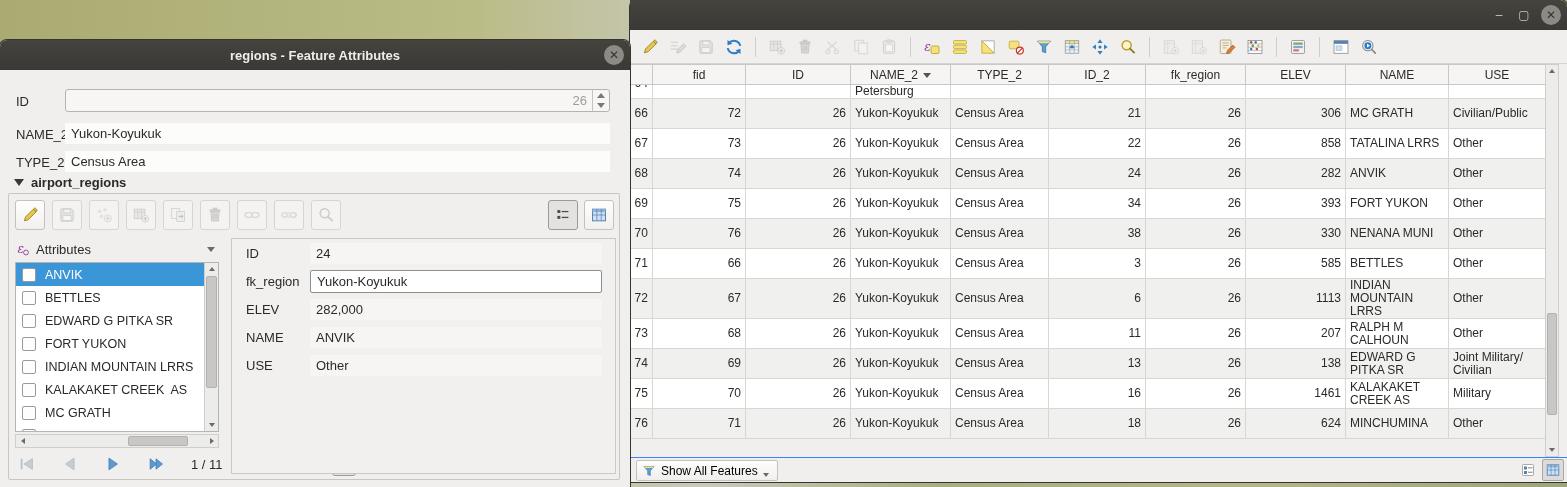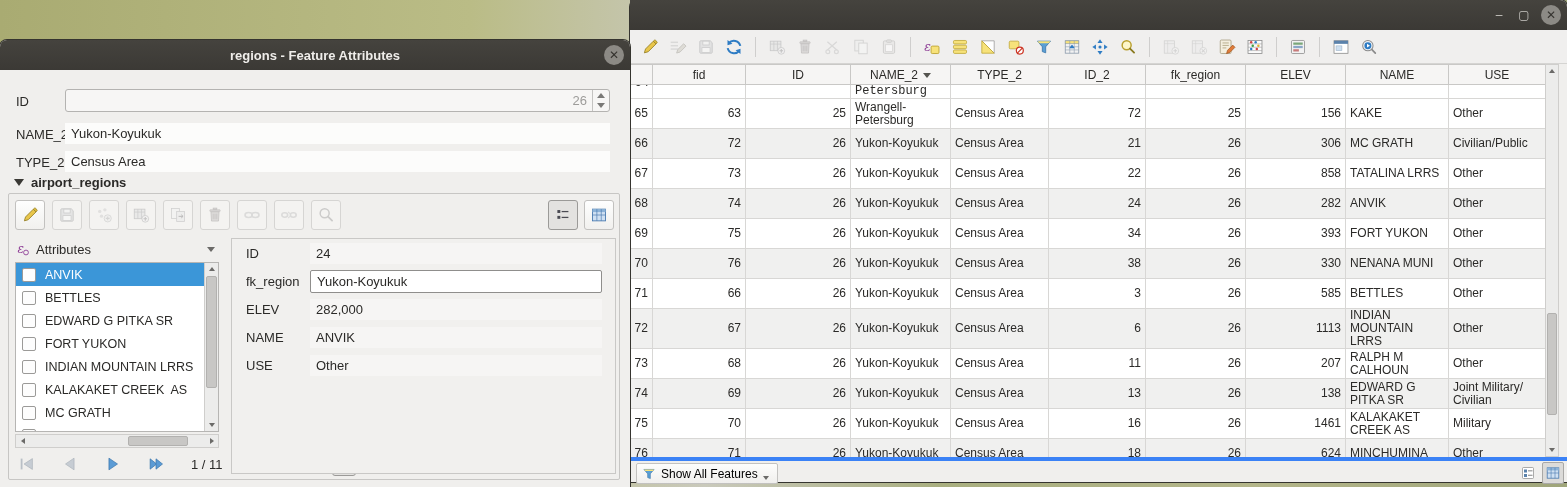--- a/index.html
+++ b/index.html
@@ -77,24 +77,24 @@
   #attr-table tr.r { height:30px; }
   #attr-table tr.partial { height:13px; }
   #attr-table tr.partial td { vertical-align:top; }
   tr.odd td { background:#fff; }
   tr.even td { background:#f0f0ef; }
   tr.partial td { background:#fff; }
   td.num { text-align:right; }
   td.txt { text-align:left; }
   td.rn { border-right:1px solid #c9c8c6; padding:0 2px; background-clip:padding-box; }
   .sort-ind { display:inline-block; width:0; height:0; border-left:4px solid transparent; border-right:4px solid transparent; border-top:5px solid #55544f; margin-left:5px; vertical-align:middle; }
-  .clip13 { height:13px; overflow:hidden;font-family:Liberation Mono, monospace; }
+  .clip13 { height:13px; overflow:hidden; }
   .shift-up { margin-top:-8px; }
   #tbl-vscroll { position:absolute; left:915px; top:64px; width:14px; height:393px; background:#ececeb; border:1px solid #cfcecc; }
-  #footer-bar { position:absolute; left:0; top:457px; right:0; height:25px; background:#f0efed; border-top:4px solid #3b82f6; }
+  #footer-bar { position:absolute; left:0; top:457px; right:0; height:25px; background:#f0efed; border-top:1px solid #3b82f6; }
   #show-all-btn { position:absolute; left:6px; top:2px; height:21px; padding:0 8px 0 5px; border:1px solid #c3c2c0; border-radius:2px;
                   background:linear-gradient(#fdfdfc,#f0efed); display:flex; align-items:center; gap:5px; font-size:12px; cursor:default; }
   #show-all-btn .mini-arrow { width:0; height:0; border-left:3px solid transparent; border-right:3px solid transparent; border-top:4px solid #6b6a68; margin-top:8px; }
   .corner-btn { position:absolute; top:1px; width:22px; height:22px; display:inline-flex; align-items:center; justify-content:center;
                 border:none; background:transparent; cursor:default; }
   .corner-btn.pressed { border:1px solid #a9a8a6; background:#dcdbd9; border-radius:2px; }
 </style>
 </head>
 <body>
 
@@ -715,32 +715,20 @@
           <td class="num">
             <div class="clip13"></div>
           </td>
           <td class="txt">
             <div class="clip13"></div>
           </td>
           <td class="txt">
             <div class="clip13"></div>
           </td>
         </tr>
-        <tr class="r odd">
-          <td class="rn">65</td>
-          <td class="num">63</td>
-          <td class="num">25</td>
-          <td class="txt">Wrangell-Petersburg</td>
-          <td class="txt">Census Area</td>
-          <td class="num">72</td>
-          <td class="num">25</td>
-          <td class="num">156</td>
-          <td class="txt">KAKE</td>
-          <td class="txt">Other</td>
-        </tr>
         <tr class="r even">
           <td class="rn">66</td>
           <td class="num">72</td>
           <td class="num">26</td>
           <td class="txt">Yukon-Koyukuk</td>
           <td class="txt">Census Area</td>
           <td class="num">21</td>
           <td class="num">26</td>
           <td class="num">306</td>
           <td class="txt">MC GRATH</td>

